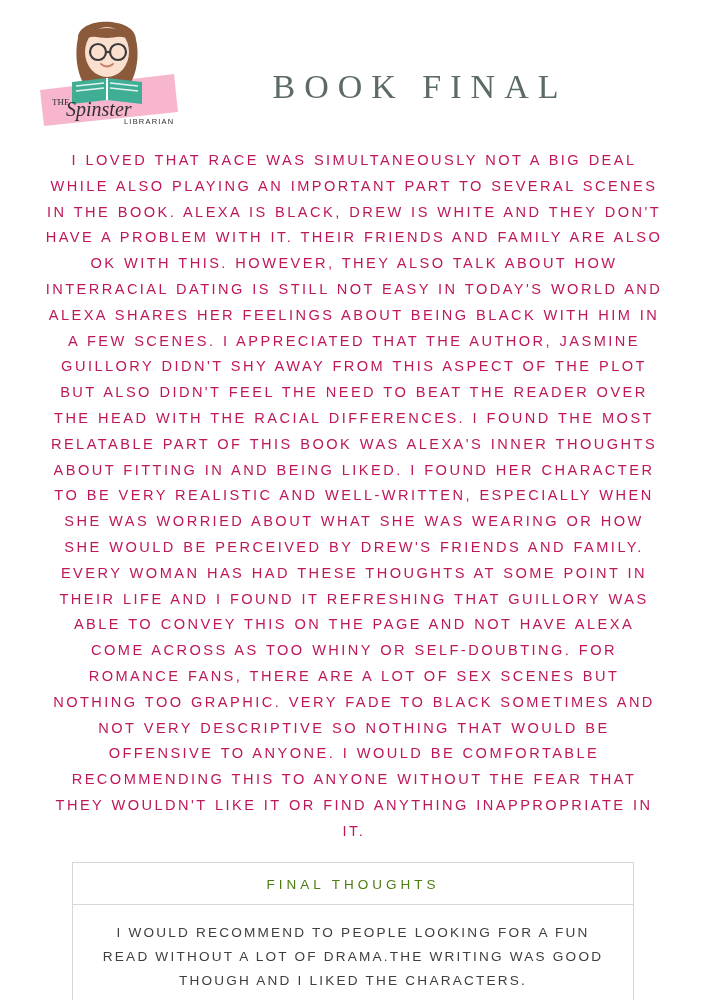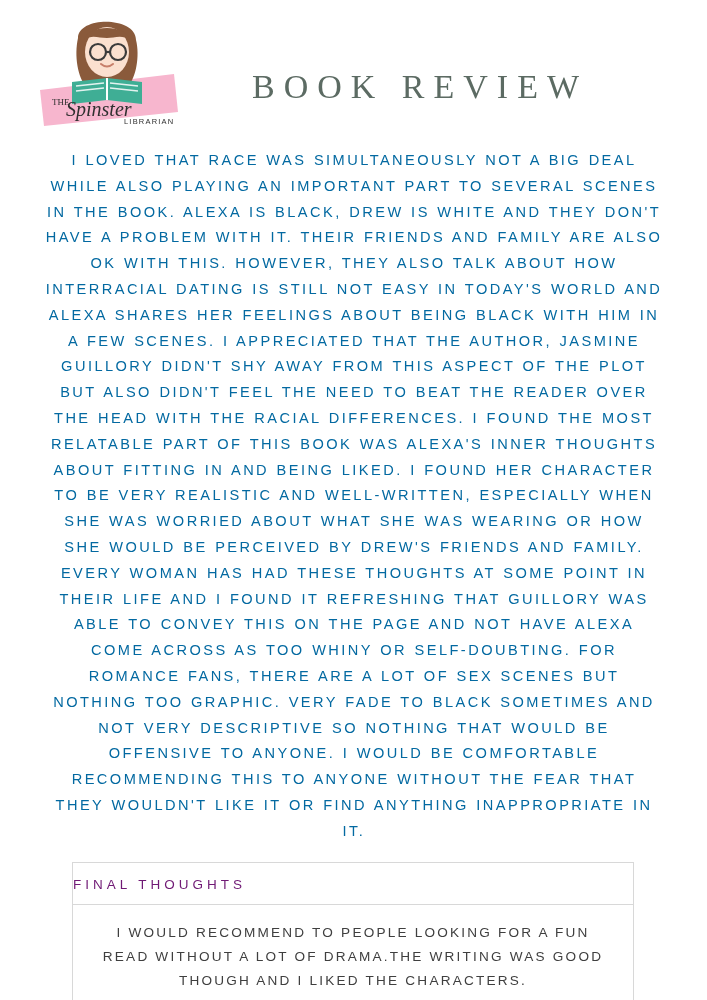--- a/index.html
+++ b/index.html
@@ -49,40 +49,40 @@
   
   .review-body {
     position: absolute;
     left: 44px;
     top: 148px;
     width: 620px;
     text-align: center;
     font-size: 14.6px;
     line-height: 25.8px;
     letter-spacing: 2.45px;
-    color: #0369a1;
+    color: #be185d;
     text-transform: uppercase;
     word-spacing: 1px;
   }
 
   
   .final-box {
     position: absolute;
     left: 72px;
     top: 862px;
     width: 562px;
     border: 1px solid #d8d8d8;
     box-sizing: border-box;
   }
   .final-heading {
     padding: 14px 0 12px 0;
-    text-align: left;
+    text-align: center;
     font-size: 13.5px;
     letter-spacing: 4px;
-    color: #701a75;
+    color: #4d7c0f;
     text-transform: uppercase;
     border-bottom: 1px solid #d8d8d8;
   }
   .final-text {
     padding: 16px 28px 22px 28px;
     text-align: center;
     font-size: 13.6px;
     line-height: 24px;
     letter-spacing: 2.2px;
     color: #3f3f3f;
@@ -116,21 +116,21 @@
       <path d="M40 74 L75 70 L110 74 L110 96 L75 92 L40 96 Z" fill="#3fae95"></path>
       <path d="M75 70 L75 92" stroke="#ffffff" stroke-width="2"></path>
       <path d="M44 78 L72 75 M44 83 L72 80 M78 75 L106 78 M78 80 L106 83" stroke="#ffffff" stroke-width="1.6" opacity="0.85"></path>
 
       <text x="20" y="97" font-family="Liberation Serif, serif" font-size="9" fill="#2f2f2f">THE</text>
       <text x="34" y="108" font-family="Liberation Serif, serif" font-style="italic" font-size="20" fill="#2f2f2f">Spinster</text>
       <text x="92" y="116" font-family="Liberation Sans, sans-serif" font-size="7.5" letter-spacing="1.2" fill="#2f2f2f">LIBRARIAN</text>
     </svg>
   </div>
 
-  <div class="title">BOOK REVIEW</div>
+  <div class="title">BOOK FINAL</div>
 
   <div class="review-body">I loved that race was simultaneously not a big deal while also playing an important part to several scenes in the book. Alexa is black, Drew is white and they don't have a problem with it. Their friends and family are also ok with this. However, they also talk about how interracial dating is still not easy in today's world and Alexa shares her feelings about being black with him in a few scenes. I appreciated that the author, Jasmine Guillory didn't shy away from this aspect of the plot but also didn't feel the need to beat the reader over the head with the racial differences. I found the most relatable part of this book was Alexa's inner thoughts about fitting in and being liked. I found her character to be very realistic and well-written, especially when she was worried about what she was wearing or how she would be perceived by Drew's friends and family. Every woman has had these thoughts at some point in their life and I found it refreshing that Guillory was able to convey this on the page and not have Alexa come across as too whiny or self-doubting. For romance fans, there are a lot of sex scenes but nothing too graphic. Very fade to black sometimes and not very descriptive so nothing that would be offensive to anyone. I would be comfortable recommending this to anyone without the fear that they wouldn't like it or find anything inappropriate in it.</div>
 
   <div class="final-box">
     <div class="final-heading">FINAL THOUGHTS</div>
     <div class="final-text">I would recommend to people looking for a fun read without a lot of drama.The writing was good though and I liked the characters.</div>
   </div>
 
 </div>
 

